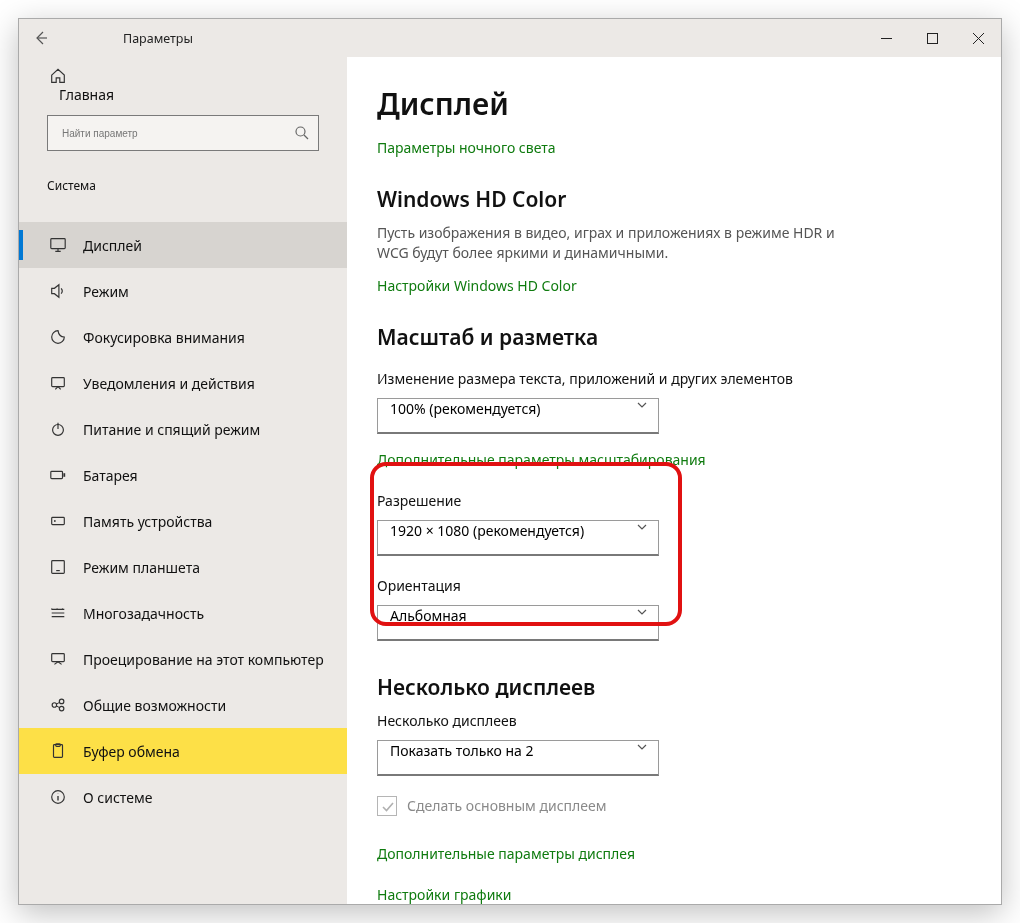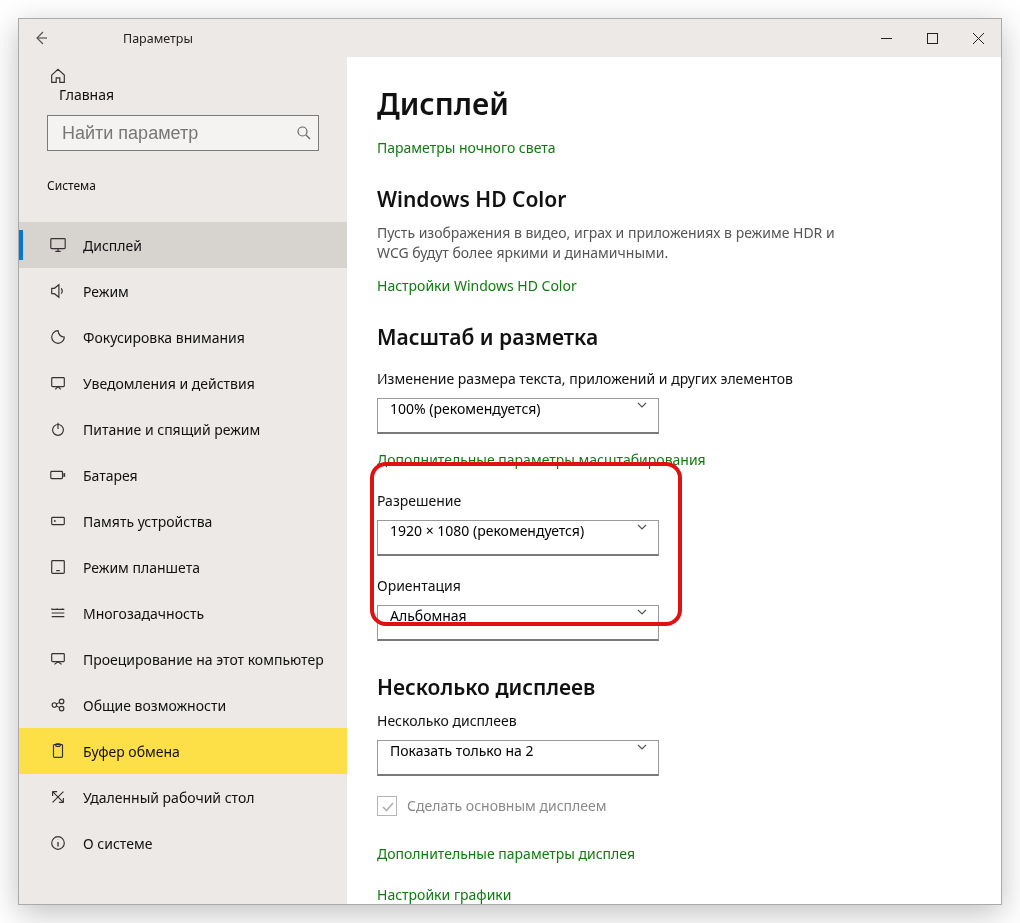--- a/index.html
+++ b/index.html
@@ -86,21 +86,21 @@
     height: 36px;
     border: 1px solid #7a7a7a;
     background: #f5f3f1;
     display: flex; align-items: center;
     padding: 0 8px 0 12px;
   }
   .search input {
     flex: 1;
     border: none; outline: none;
     background: transparent;
-    font-size: 18px;
+    font-size: 10px;
     color: #1d4ed8;
   }
   .search input::placeholder { color: #777; }
   .search .sicon { color: #555; }
 
   .section-label {
     padding: 26px 43px 8px 28px;
     font-size: 12px;
     font-weight: 400;
     color: #111;
@@ -358,29 +358,20 @@
                 <svg width="18" height="18" viewBox="0 0 20 20">
                   <rect x="5" y="3" width="10" height="14" rx="1" fill="none" stroke="#333" stroke-width="1.3"></rect>
                   <rect x="7.5" y="2" width="5" height="3" rx="1" fill="none" stroke="#333" stroke-width="1.3"></rect>
                 </svg>
               </span>
             <span class="label">Буфер обмена</span>
           </div>
           <div class="nav-item">
             <span class="icon">
                 <svg width="18" height="18" viewBox="0 0 20 20">
-                  <path d="M4 4 L16 16 M16 4 L4 16" stroke="#333" stroke-width="1.3"></path>
-                  <path d="M4 4 V9 M4 4 H9 M16 16 V11 M16 16 H11" stroke="#333" stroke-width="1.3"></path>
-                </svg>
-              </span>
-            <span class="label">Удаленный рабочий стол</span>
-          </div>
-          <div class="nav-item">
-            <span class="icon">
-                <svg width="18" height="18" viewBox="0 0 20 20">
                   <circle cx="10" cy="10" r="7" fill="none" stroke="#333" stroke-width="1.3"></circle>
                   <path d="M10 6.5 V6.6 M10 9 V14" stroke="#333" stroke-width="1.5"></path>
                 </svg>
               </span>
             <span class="label">О системе</span>
           </div>
 
         </div>
       </div>
     </div>

